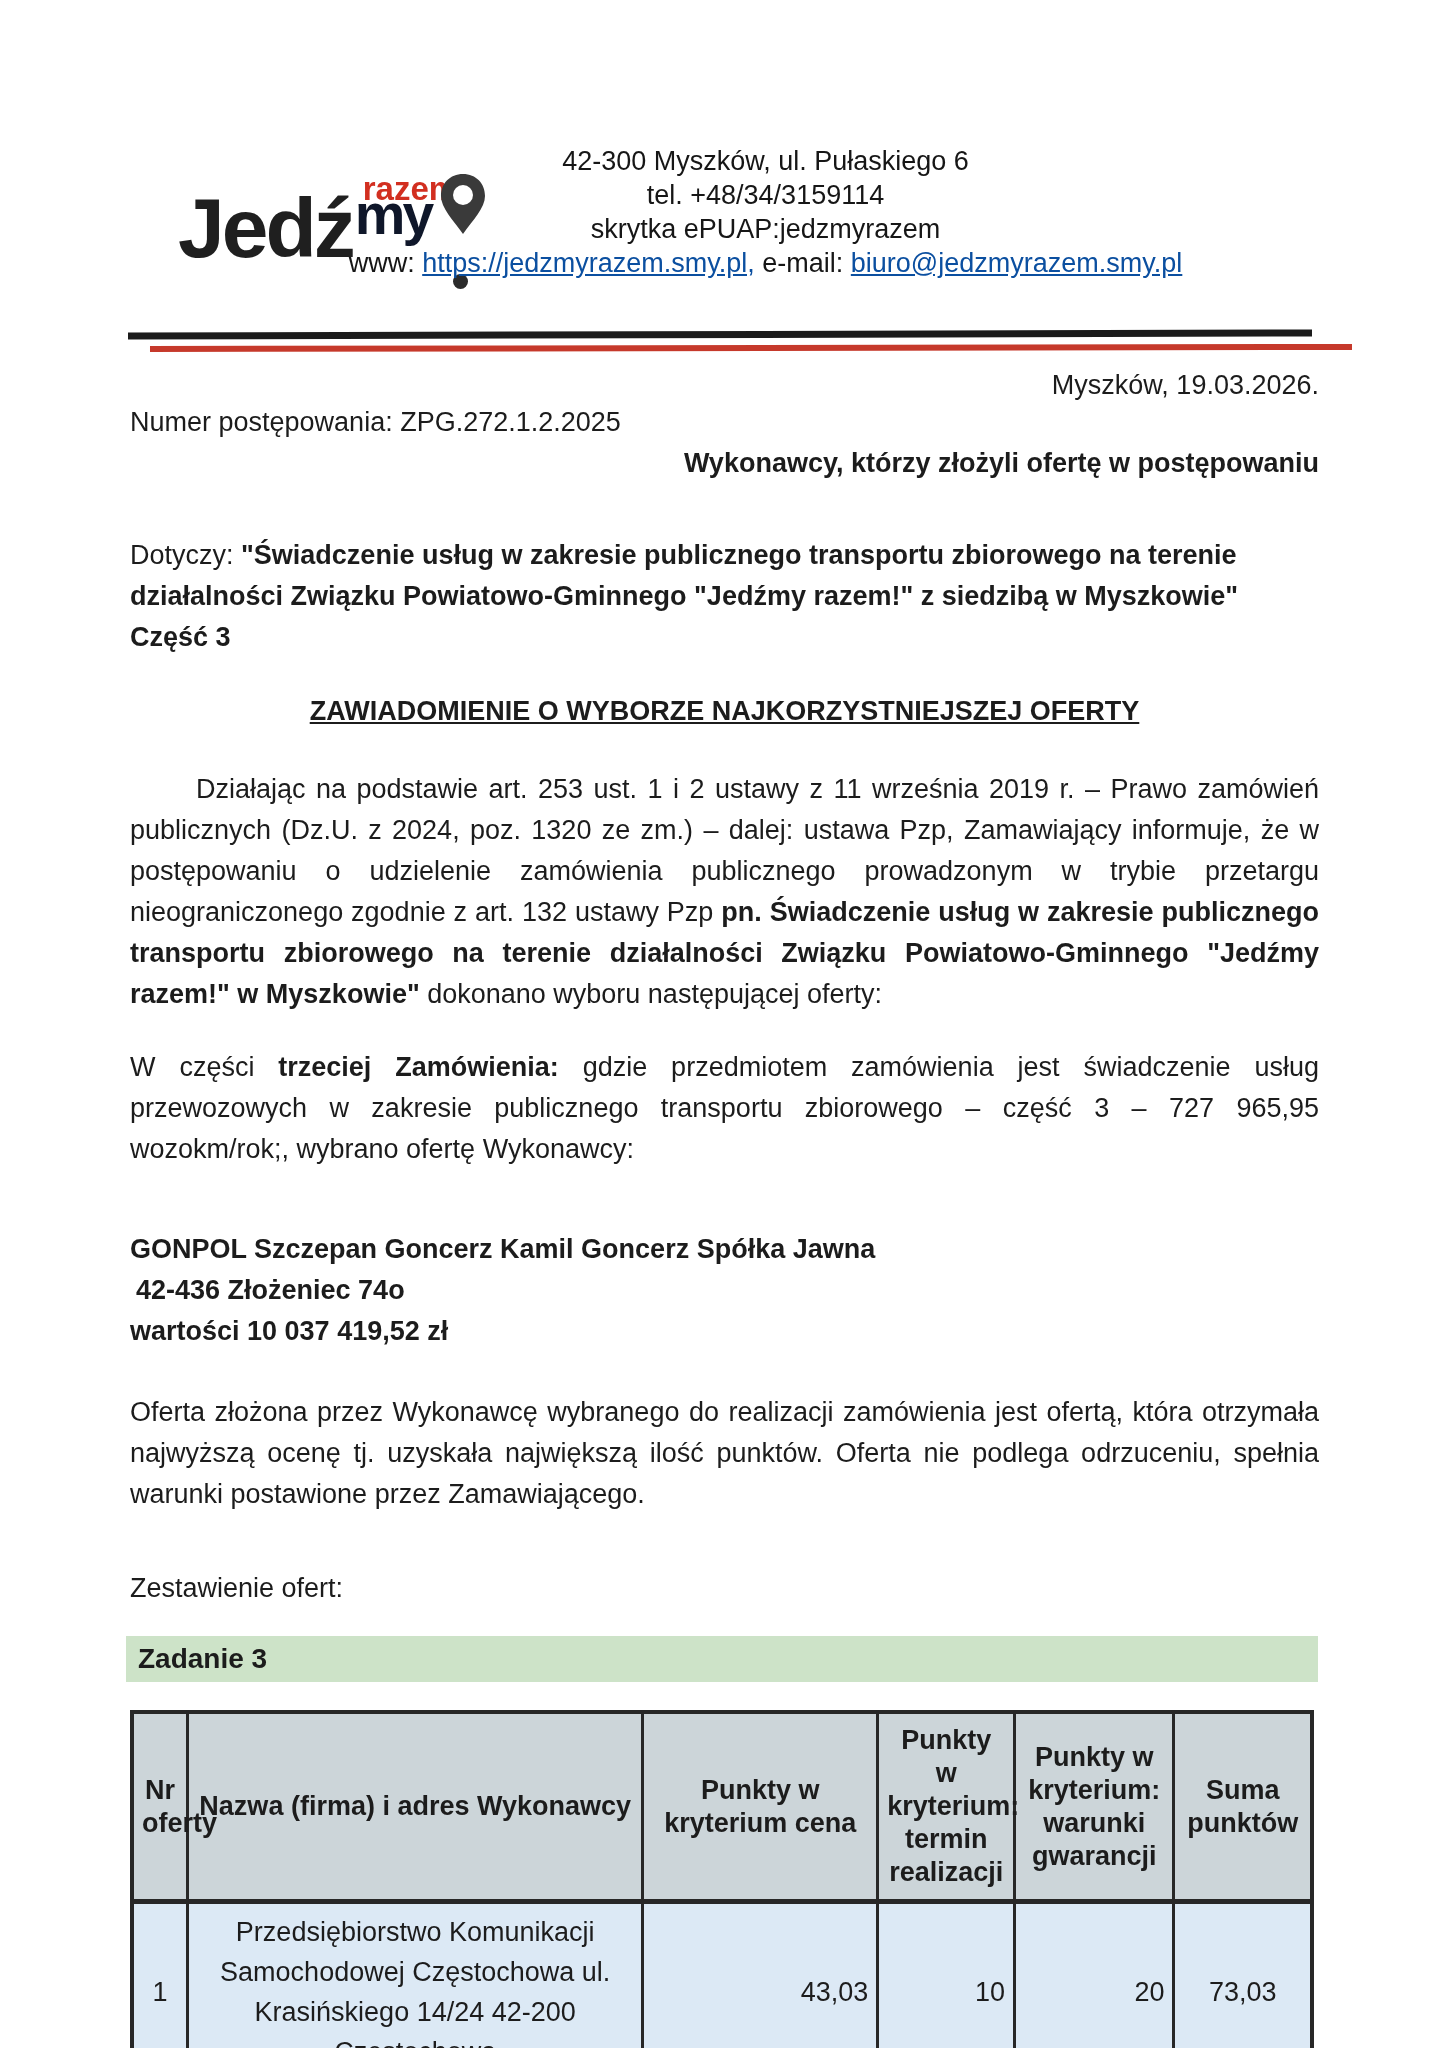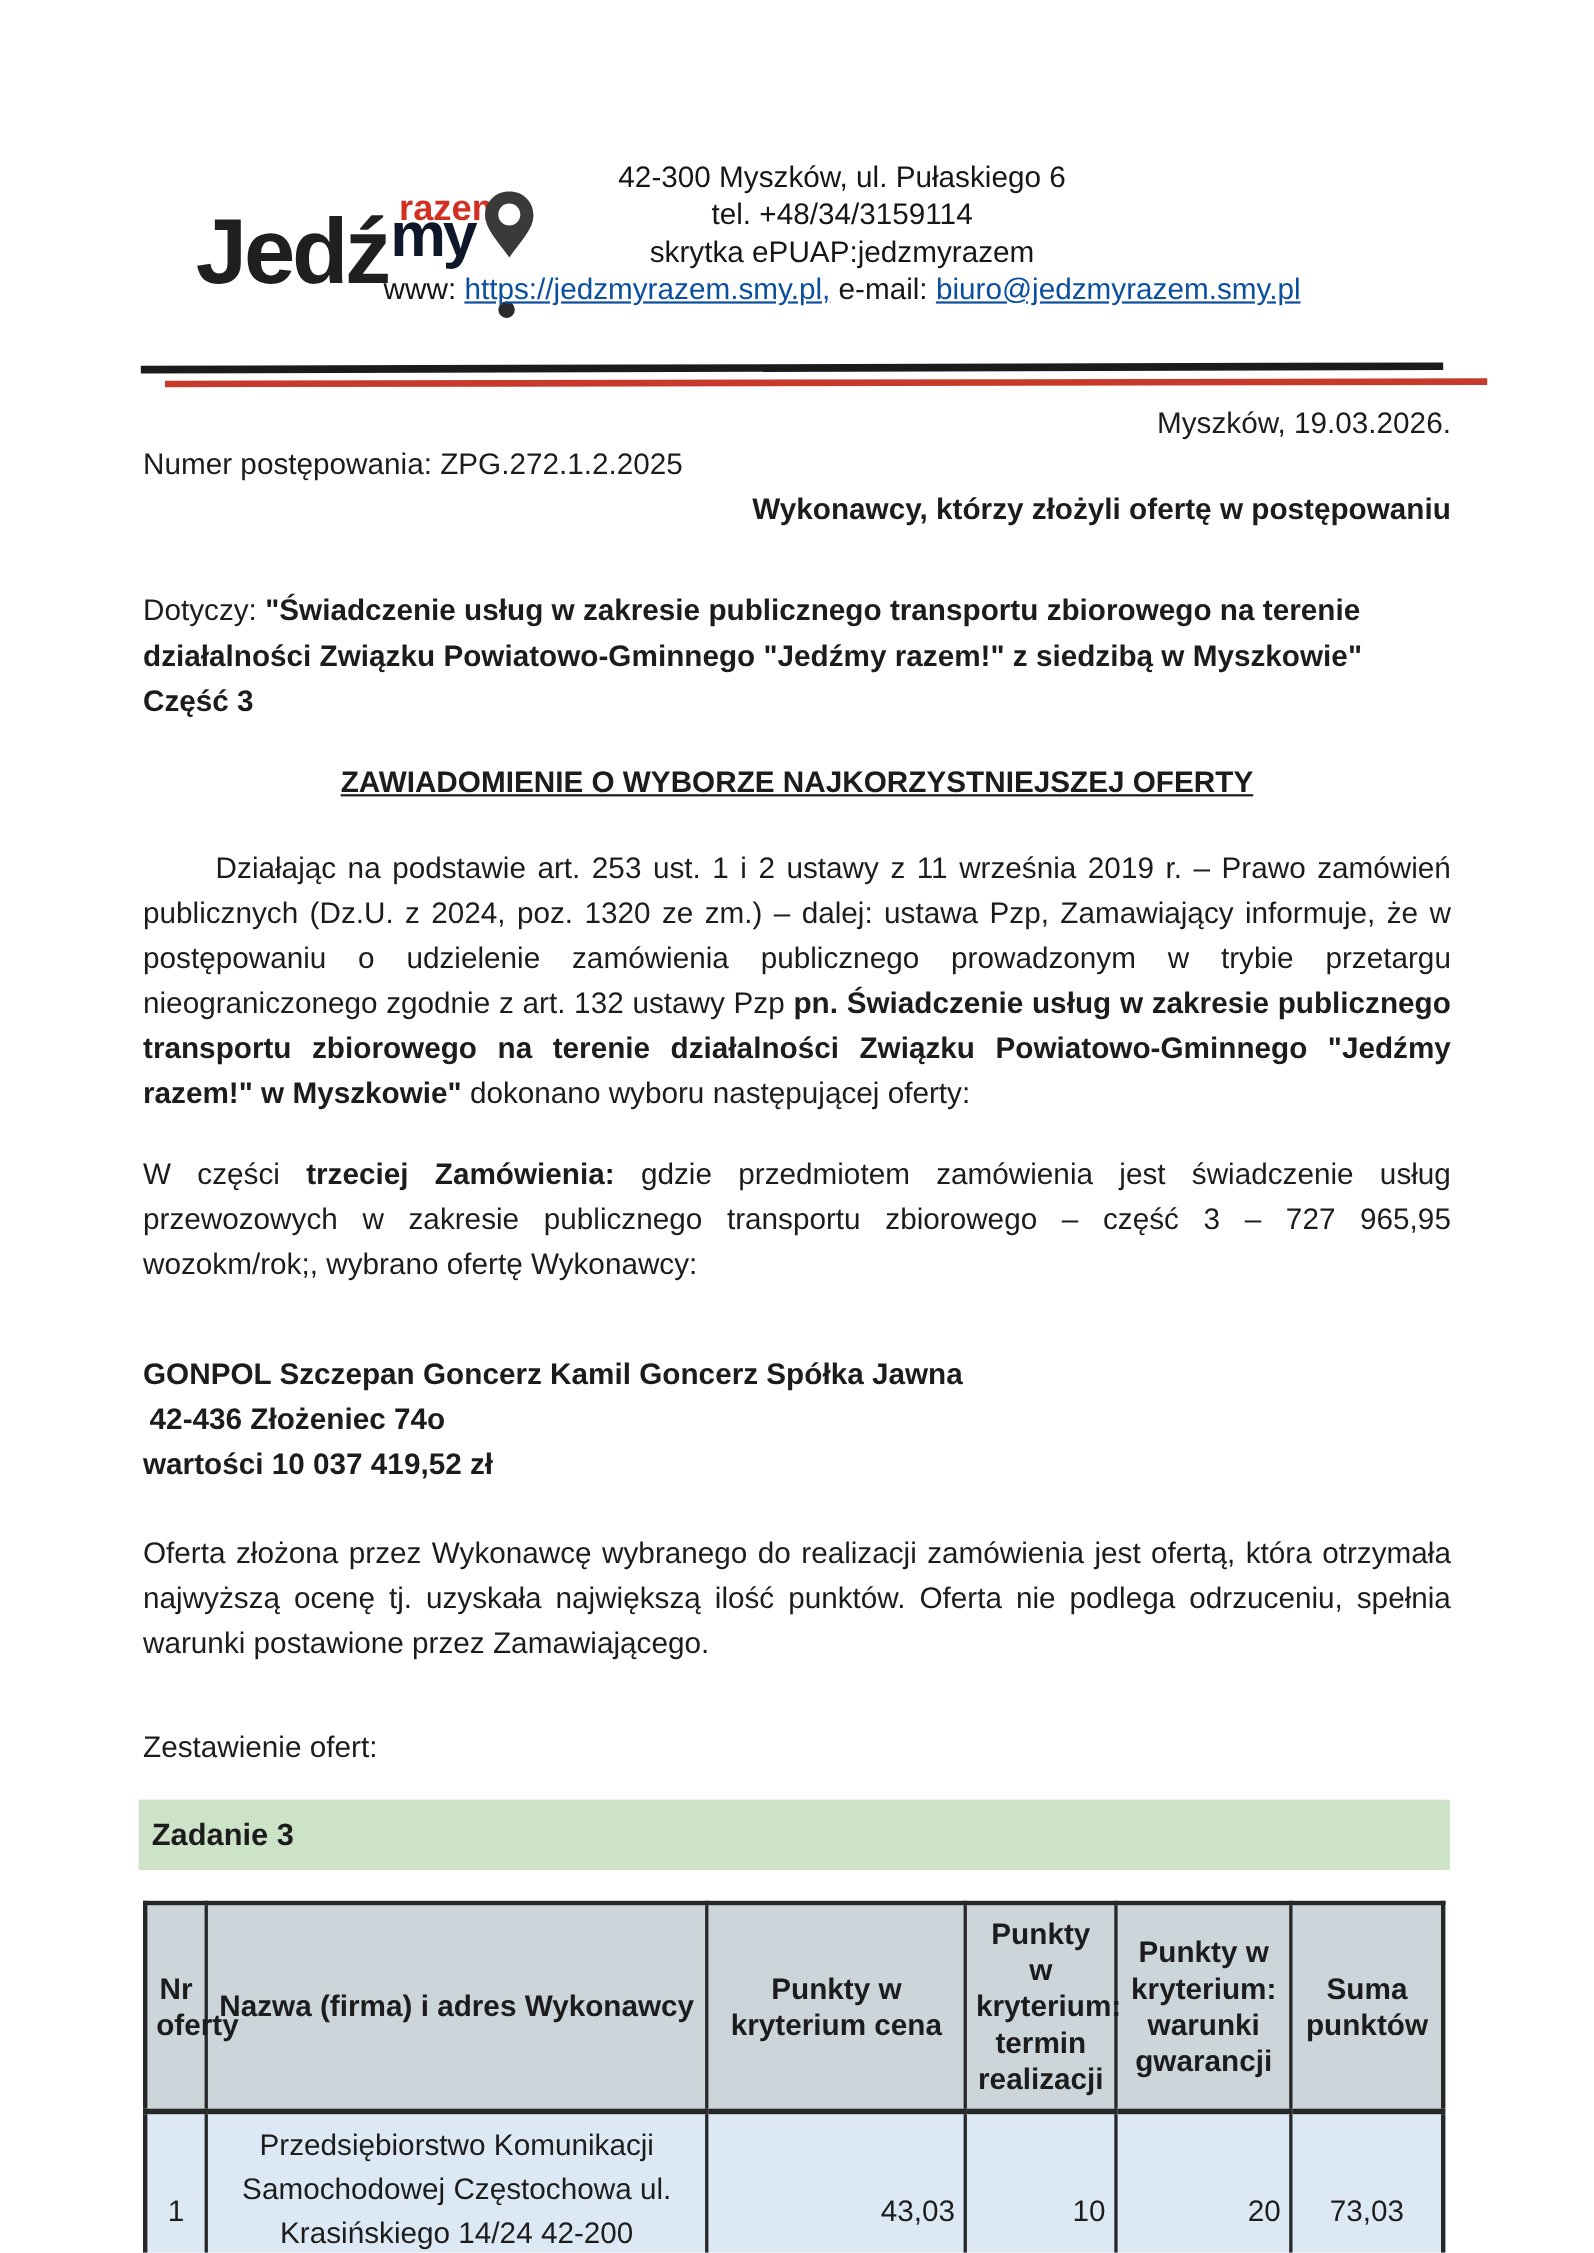--- a/index.html
+++ b/index.html
@@ -39,21 +39,21 @@
   .p1{margin-top:42px;text-indent:66px;}
   .p2{margin-top:32px;}
   .para .b{font-weight:700;}
 
   .winner{margin-top:59px;font-size:27px;line-height:41px;font-weight:700;}
   .winner-line2{padding-left:6px;}
 
   .p3{margin-top:40px;}
   .listing-label{margin-top:58px;font-size:27px;}
 
-  .task-band{margin-top:32px;height:64px;background:#cde3c8;display:flex;align-items:center;font-size:28px;font-weight:600;padding-left:12px;box-sizing:border-box;width:1192px;margin-left:-4px;}
+  .task-band{margin-top:32px;height:46px;background:#cde3c8;display:flex;align-items:center;font-size:28px;font-weight:600;padding-left:12px;box-sizing:border-box;width:1192px;margin-left:-4px;}
 
   
   table.offers{margin-top:28px;width:1184px;border-collapse:collapse;border:4px solid #272727;table-layout:fixed;}
   table.offers th, table.offers td{border:3px solid #272727;font-size:27px;box-sizing:border-box;}
   table.offers th{background:#ccd5d9;font-weight:700;line-height:33px;padding:10px 8px;vertical-align:middle;text-align:center;border-bottom-width:5px;}
   th.h-left{text-align:left;}
   table.offers td{line-height:40px;padding:8px 8px;vertical-align:middle;}
   tr.row-blue td{background:#dcE9f5;}
   td.c-nr{text-align:center;}
   td.c-name{text-align:center;padding:14px 12px;}

